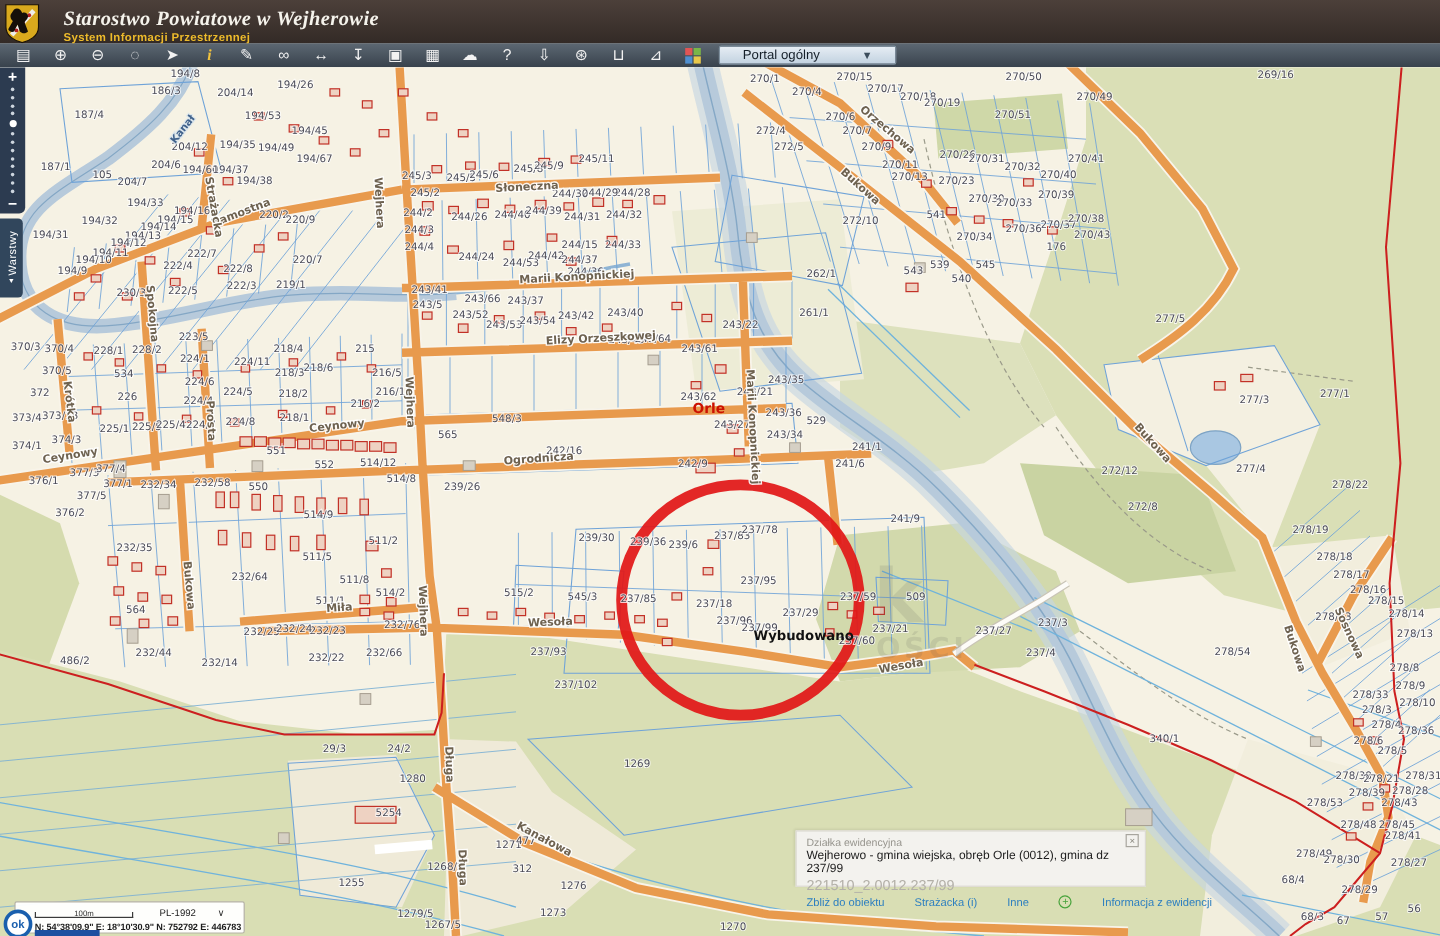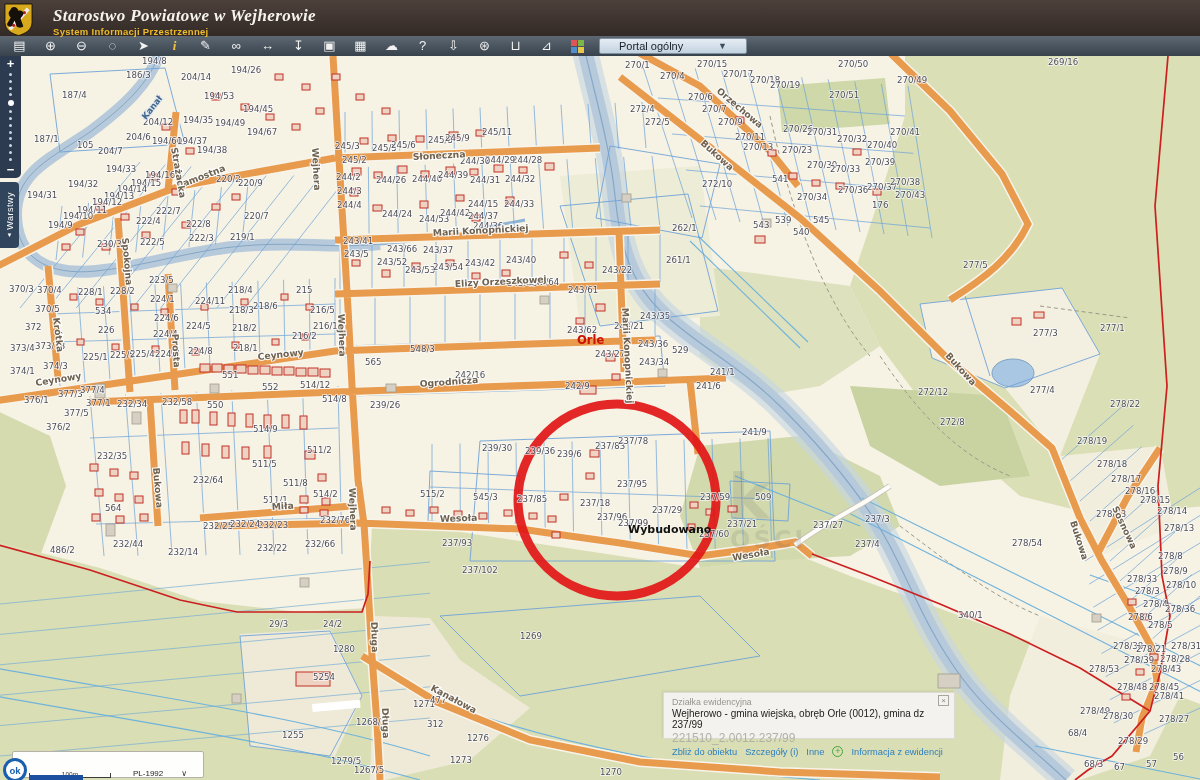--- a/index.html
+++ b/index.html
@@ -29,38 +29,38 @@
 
 #zoombar{position:absolute;left:0;top:0;width:21px;height:122px;background:#2c3b50;border-radius:0 0 5px 0;display:flex;flex-direction:column;align-items:center;padding:2px 0;z-index:5}
 #zoombar .zbtn{color:#fff;font-size:13px;font-weight:bold;line-height:12px;height:12px;cursor:pointer}
 #zoomdots{flex:1;display:flex;flex-direction:column;justify-content:space-between;align-items:center;padding:3px 0}
 #zoomdots .zd{width:3px;height:3px;border-radius:50%;background:#cdd5de;cursor:pointer}
 #zoomdots .zd.act{width:6px;height:6px;background:#ffffff}
 #wtab{position:absolute;left:0;top:126px;width:19px;height:66px;background:#31465c;border-radius:0 4px 4px 0;color:#fff;display:flex;flex-direction:column;align-items:center;justify-content:center;cursor:pointer;z-index:5}
 #wtab .wt-txt{writing-mode:vertical-rl;transform:rotate(180deg);font-size:9px;letter-spacing:.5px}
 #wtab .wt-arr{font-size:6px;margin-top:2px}
 
-#scalepanel{position:absolute;left:12px;top:695px;width:192px;height:27px;background:rgba(255,255,255,.96);border:1px solid #b5b1a6;border-radius:2px;z-index:6;padding:14px 4px 0 16px}
+#scalepanel{position:absolute;left:12px;top:695px;width:192px;height:27px;background:rgba(255,255,255,.96);border:1px solid #b5b1a6;border-radius:2px;z-index:6;padding:1px 4px 0 16px}
 #sp-row1{display:flex;align-items:flex-end;height:12px}
 #sbar-wrap{width:82px;position:relative}
 #sbar-label{position:absolute;left:0;right:0;top:-2px;text-align:center;font-size:6.5px;color:#333}
 #sbar{height:5px;border-left:1.5px solid #3a3a3a;border-right:1.5px solid #3a3a3a;border-bottom:1.5px solid #3a3a3a}
 #sp-crs{margin-left:22px;font-size:8px;color:#222}
 #sp-chev{margin-left:18px;font-size:8px;color:#333;cursor:pointer}
 #sp-coords{font-size:7.6px;font-weight:bold;color:#1b1b1b;margin-top:3px;white-space:nowrap;letter-spacing:-.1px}
 #okbtn{position:absolute;left:3px;top:702px;width:24px;height:24px;border-radius:50%;background:#fff;border:3px solid #1a5fae;color:#1a5fae;font-weight:bold;font-size:9.5px;display:flex;align-items:center;justify-content:center;z-index:7;cursor:pointer}
 #bluestrip{position:absolute;left:29px;top:719px;width:54px;height:5px;background:#1d4fa0;z-index:6}
 
 #infopanel{position:absolute;left:663px;top:636px;width:292px;height:47px;background:#f3f2ee;border:1px solid #dcdad2;box-shadow:-1px -1px 2px rgba(0,0,0,.08);z-index:6;padding:4px 8px;font-size:10px;color:#222}
 #ip-title{font-size:8.8px;color:#97958e}
 #ip-close{position:absolute;right:5px;top:2px;width:11px;height:11px;border:1px solid #a8a69e;color:#8a887f;font-size:8px;line-height:9px;text-align:center;cursor:pointer}
 #ip-main{margin-top:1px;font-size:10px;color:#1c1c1c}
 #ip-main b{font-weight:normal}
 #ip-id{font-size:12px;color:#b3b0a8;margin-top:1px}
-#ip-links{margin-top:1px;font-size:9.3px;color:#2d7fc0;display:flex;align-items:center;gap:8px}
+#ip-links{margin-top:1px;font-size:9.3px;color:#2d7fc0;display:flex;align-items:center;gap:25px}
 #ip-links .iplink{cursor:pointer;white-space:nowrap}
 #ip-links .plus{width:11px;height:11px;border:1.3px solid #47a33b;border-radius:50%;color:#47a33b;font-size:9px;line-height:9px;text-align:center;flex:0 0 auto;cursor:pointer}
 </style>
 </head>
 <body>
 
 <div id="stage">
 
   <div id="hdr">
     <svg id="logo" viewBox="0 0 34 34">
@@ -846,20 +846,20 @@
     <div id="okbtn">ok</div>
     <div id="bluestrip"></div>
 
     <div id="infopanel">
       <div id="ip-title">Działka ewidencyjna</div>
       <div id="ip-close">×</div>
       <div id="ip-main"><b>Wejherowo - gmina wiejska</b><span>, obręb </span><b>Orle (0012)</b><span>, gmina dz </span><b>237/99</b></div>
       <div id="ip-id">221510_2.0012.237/99</div>
       <div id="ip-links">
           <span class="iplink">Zbliż do obiektu</span>
-          <span class="iplink">Szczegóły (i)</span>
+          <span class="iplink">Strażacka (i)</span>
           <span class="iplink">Inne</span>
           <span class="plus">+</span>
           <span class="iplink">Informacja z ewidencji</span>
         </div>
     </div>
   </div>
 </div>
 
 </body></html>

